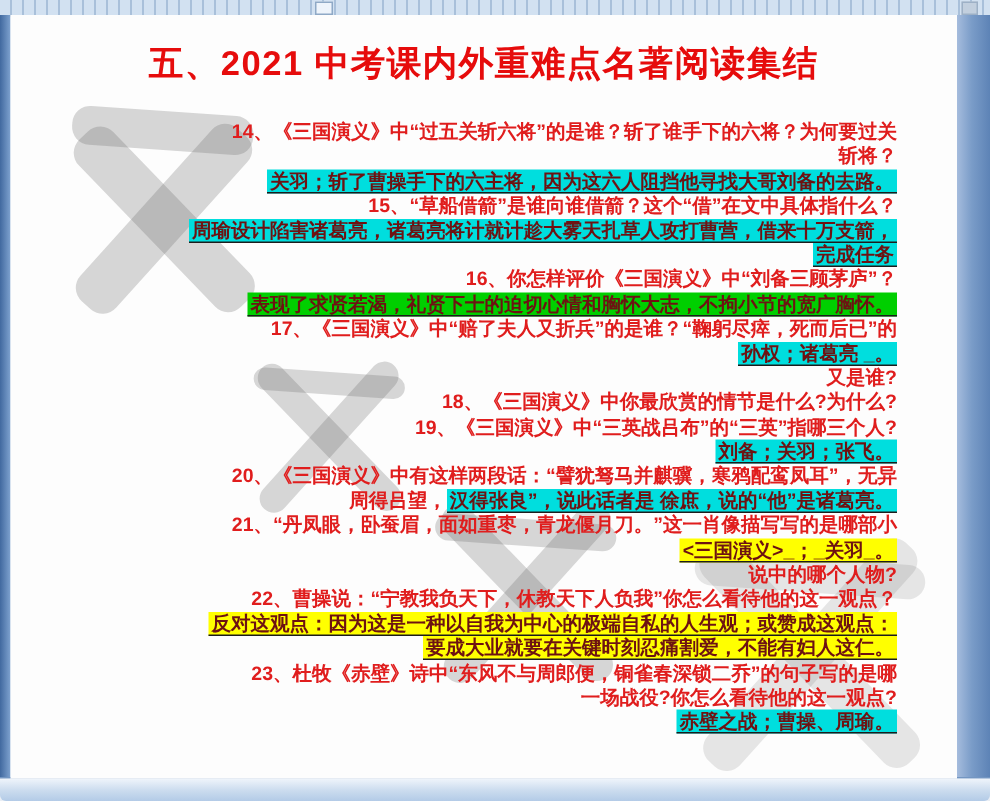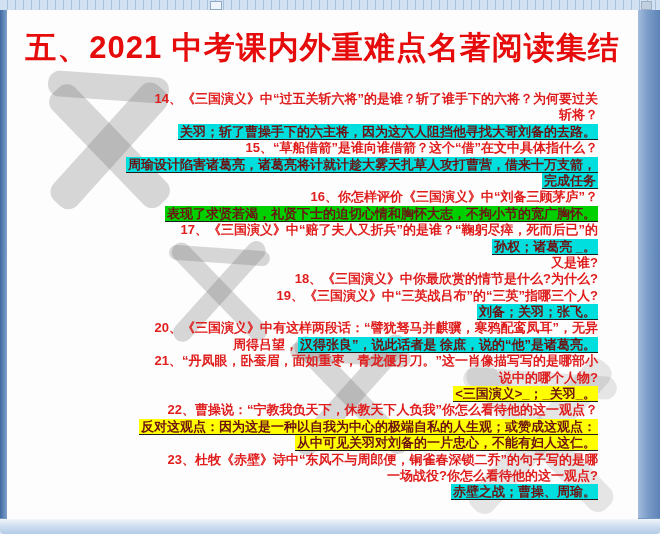--- a/index.html
+++ b/index.html
@@ -15,21 +15,21 @@
   .left-edge{position:absolute;left:0;top:10px;bottom:15px;width:7px;
     background:linear-gradient(90deg,#41699f,#7ea2cf);}
   .right-edge{position:absolute;right:0;top:10px;bottom:15px;width:22px;
     background:linear-gradient(90deg,#a5bcdd,#7a9cc8 45%,#5d83b6);border-left:1px solid #e8eef6;}
   .bottom-bar{position:absolute;left:0;bottom:0;width:660px;height:15px;
     background:linear-gradient(#f0f5fb,#cadbee 55%,#b3cbe7);border-top:1px solid #7396c2;
     border-radius:0 0 4px 4px;}
 
   
   .page{position:absolute;left:7px;top:10px;right:22px;bottom:15px;background:#fdfdfd;overflow:hidden;}
-  .page-title{margin:17px 0 0 0;text-align:center;font-size:31px;font-weight:bold;
+  .page-title{margin:17px 0 0 0;text-align:center;font-size:23px;font-weight:bold;
     letter-spacing:1px;color:var(--title-red);}
   .doc-body{margin-top:22px;padding-left:89px;padding-right:40px;position:relative;z-index:2;text-align:right;}
   .line{margin:0;font-size:13px;font-weight:bold;line-height:16.4px;height:16.4px;white-space:nowrap;}
   .seg.q{color:var(--question-red);}
   .seg.ac,.seg.ag,.seg.ay{color:var(--answer-ink);border-bottom:1.6px solid var(--underline);padding:0 2px;}
   .seg.ac{background:var(--highlight-cyan);margin-top:16px;}
   .seg.ag{background:var(--highlight-green);}
   .seg.ay{background:var(--highlight-yellow);}
 
   
@@ -93,24 +93,24 @@
         <p class="line"><span class="seg ag">表现了求贤若渴，礼贤下士的迫切心情和胸怀大志，不拘小节的宽广胸怀。</span></p>
         <p class="line"><span class="seg q">17、《三国演义》中“赔了夫人又折兵”的是谁？“鞠躬尽瘁，死而后已”的</span></p>
         <p class="line"><span class="seg ac">孙权；诸葛亮 _。</span></p>
         <p class="line"><span class="seg q">又是谁?</span></p>
         <p class="line"><span class="seg q">18、《三国演义》中你最欣赏的情节是什么?为什么?</span></p>
         <p class="line"><span class="seg q">19、《三国演义》中“三英战吕布”的“三英”指哪三个人?</span></p>
         <p class="line"><span class="seg ac">刘备；关羽；张飞。</span></p>
         <p class="line"><span class="seg q">20、《三国演义》中有这样两段话：“譬犹驽马并麒骥，寒鸦配鸾凤耳”，无异</span></p>
         <p class="line"><span class="seg q">周得吕望，</span><span class="seg ac">汉得张良”，说此话者是 徐庶，说的“他”是诸葛亮。</span></p>
         <p class="line"><span class="seg q">21、“丹凤眼，卧蚕眉，面如重枣，青龙偃月刀。”这一肖像描写写的是哪部小</span></p>
+        <p class="line"><span class="seg ay">&lt;三国演义&gt;_；_关羽_。</span></p>
         <p class="line"><span class="seg q">说中的哪个人物?</span></p>
-        <p class="line"><span class="seg ay">&lt;三国演义&gt;_；_关羽_。</span></p>
         <p class="line"><span class="seg q">22、曹操说：“宁教我负天下，休教天下人负我”你怎么看待他的这一观点？</span></p>
         <p class="line"><span class="seg ay">反对这观点：因为这是一种以自我为中心的极端自私的人生观；或赞成这观点：</span></p>
-        <p class="line"><span class="seg ay">从中可见关羽对刘备的一片忠心，不能有妇人这仁。</span></p>
+        <p class="line"><span class="seg ay">要成大业就要在关键时刻忍痛割爱，不能有妇人这仁。</span></p>
         <p class="line"><span class="seg q">23、杜牧《赤壁》诗中“东风不与周郎便，铜雀春深锁二乔”的句子写的是哪</span></p>
         <p class="line"><span class="seg q">一场战役?你怎么看待他的这一观点?</span></p>
         <p class="line"><span class="seg ac">赤壁之战；曹操、周瑜。</span></p>
       </div>
 
   </div>
 </div>
 
 </body></html>

